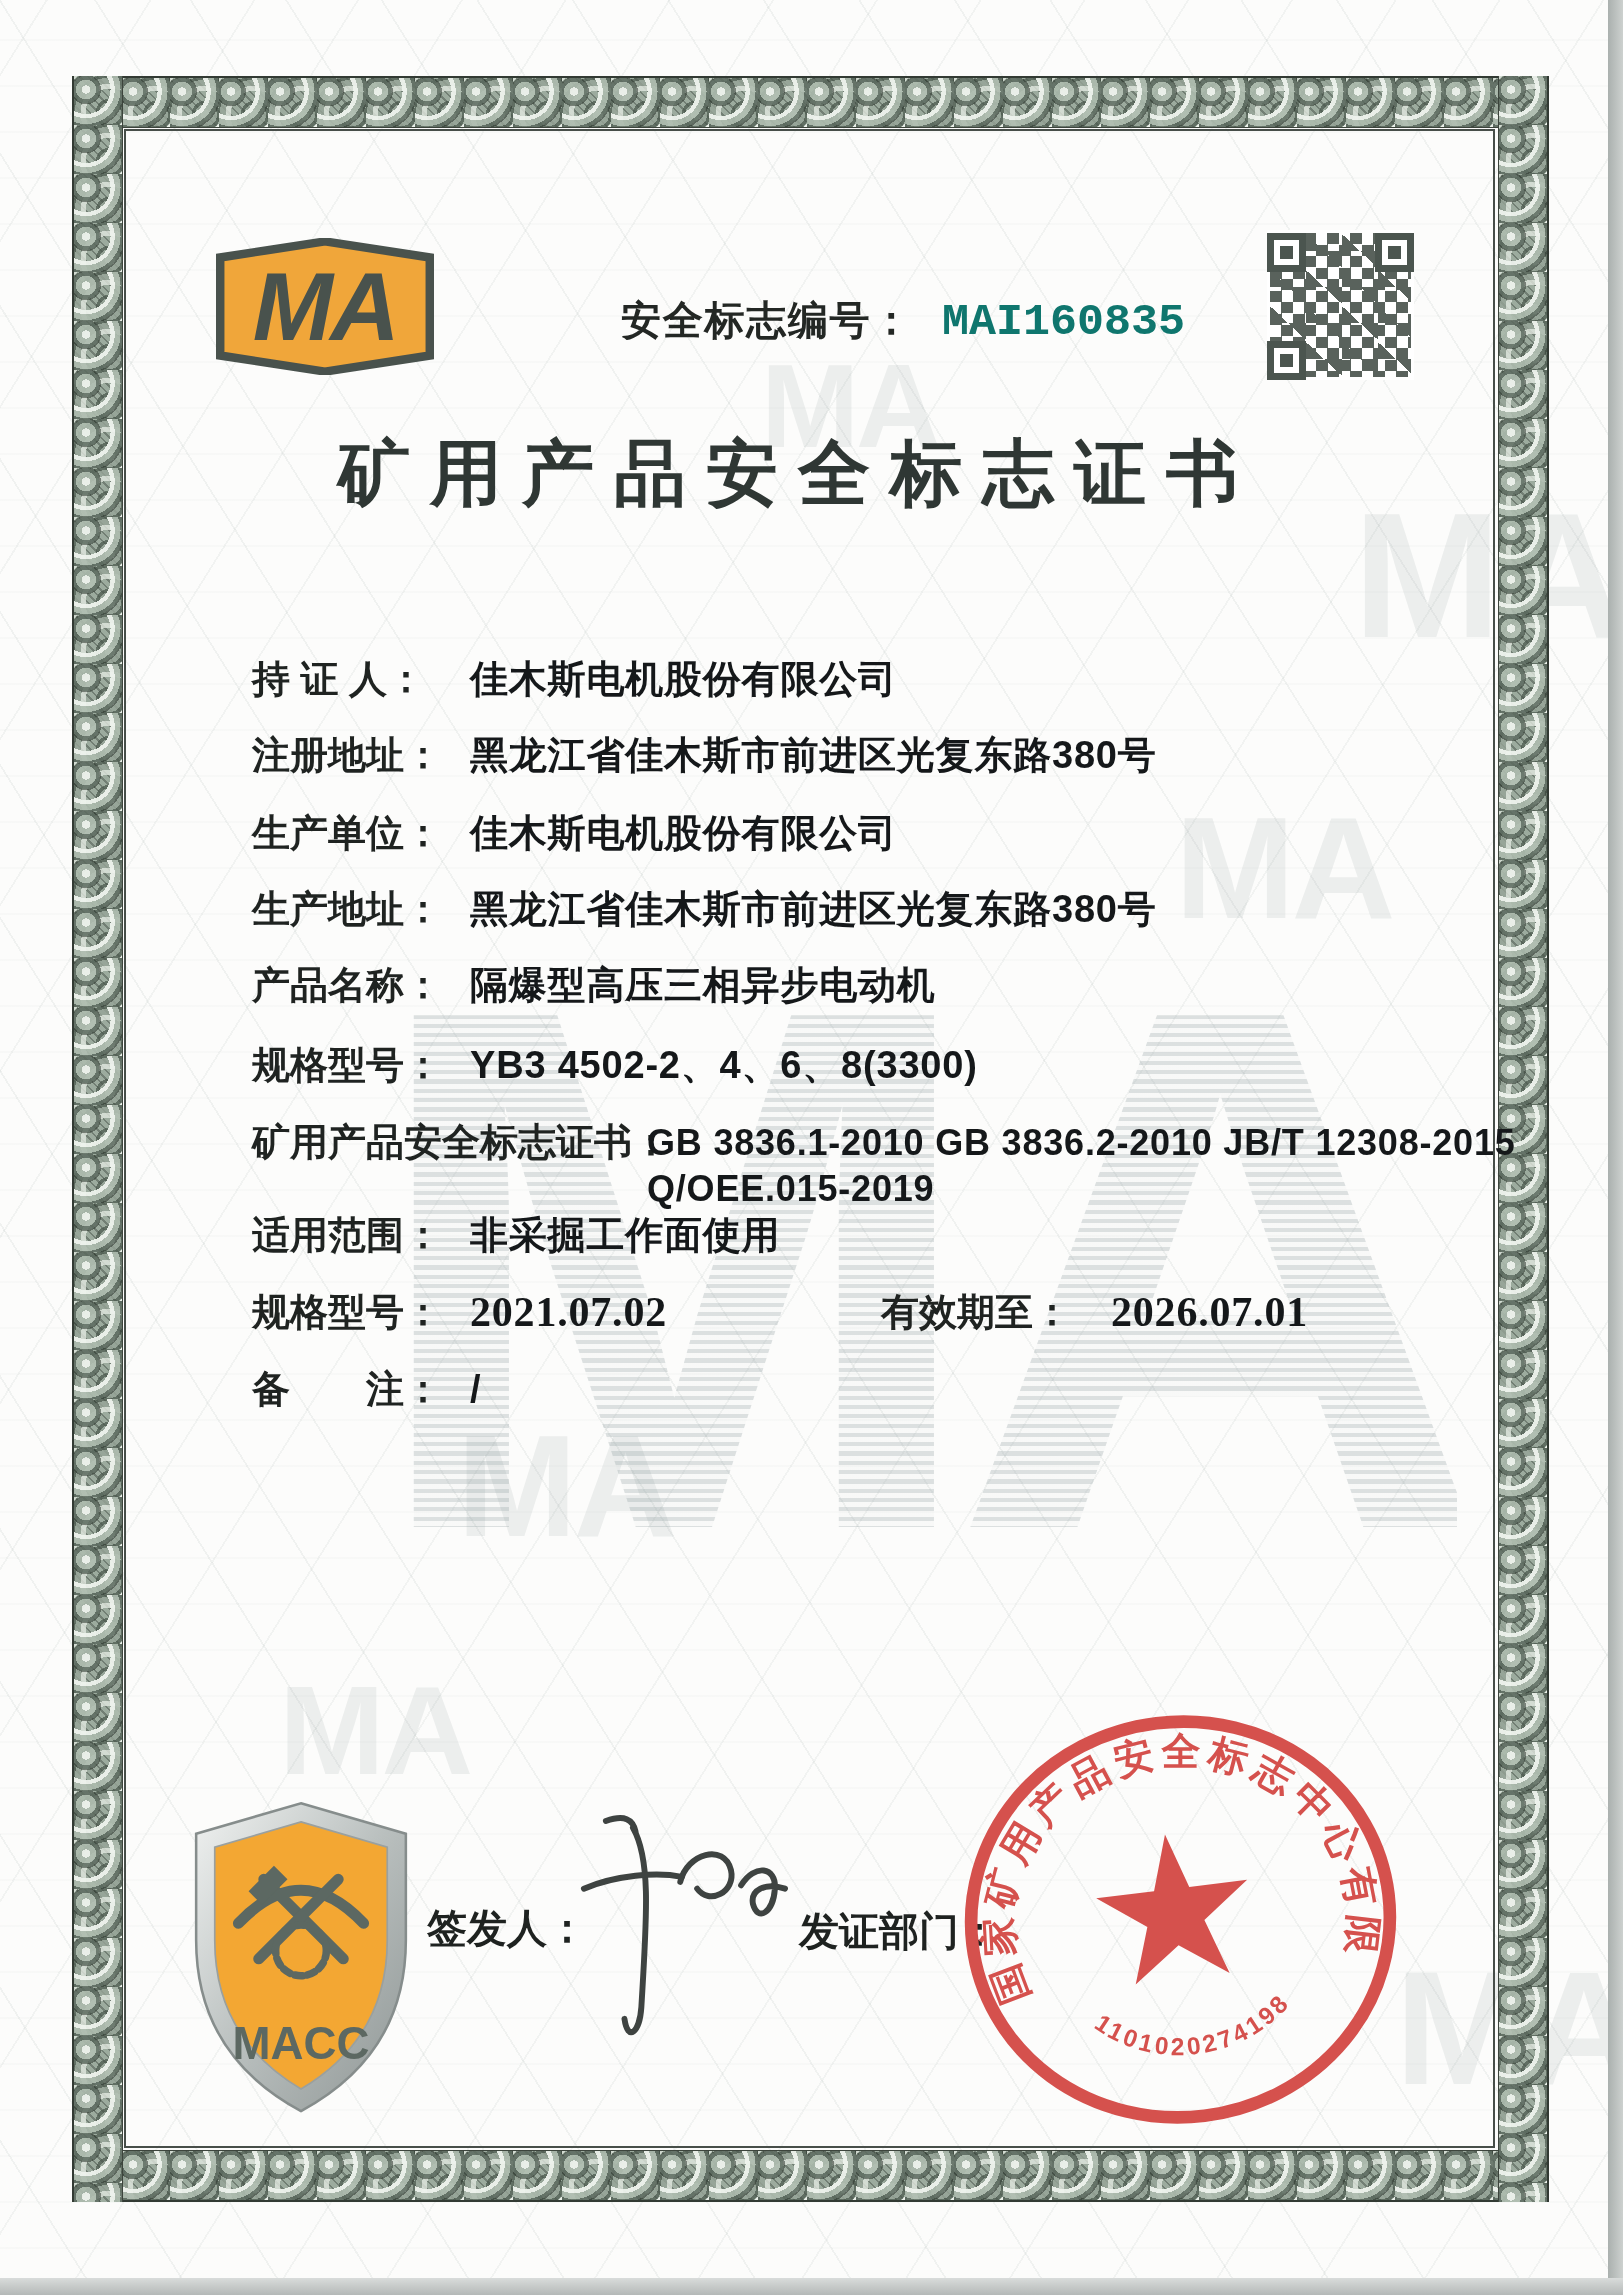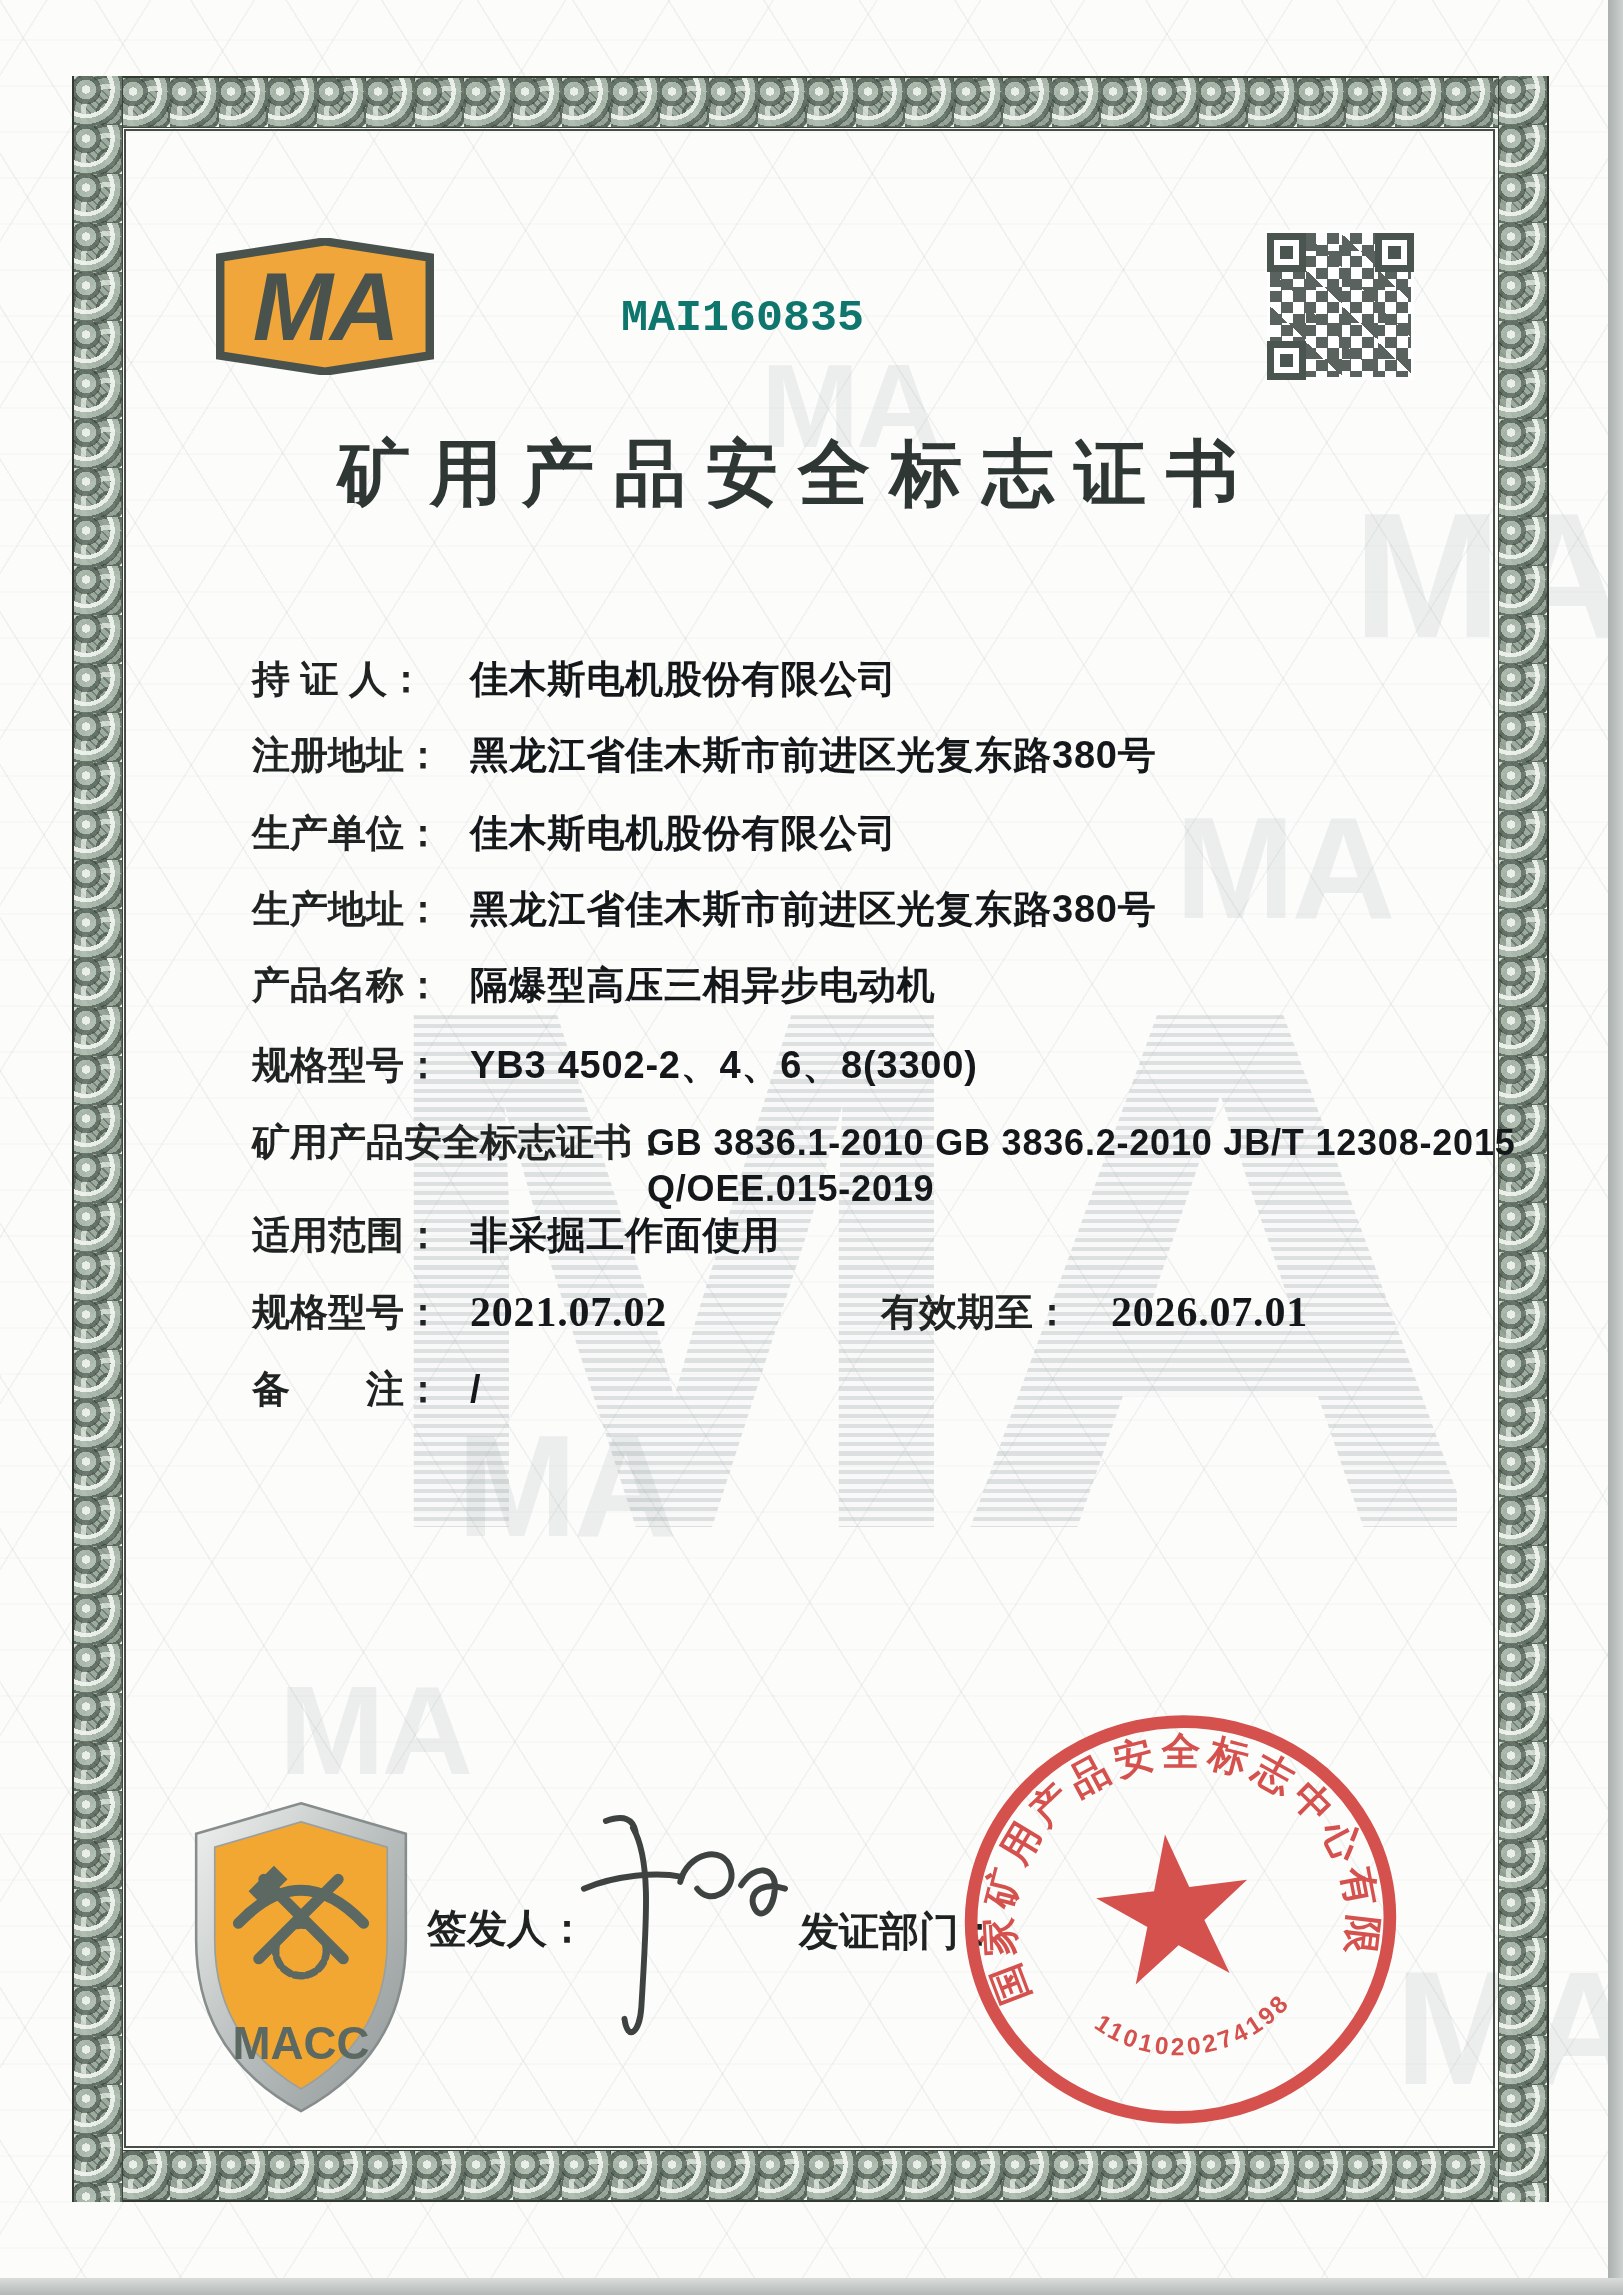--- a/index.html
+++ b/index.html
@@ -109,20 +109,21 @@
   <div class="band band-left"></div>
   <div class="band band-right"></div>
   <div class="frame-line"></div>
 
   <svg class="ma-logo" viewBox="0 0 258 162">
     <polygon points="129,4 253,23 253,139 129,158 5,139 5,23" fill="#f0a63a" stroke="#49524d" stroke-width="10" stroke-linejoin="miter"></polygon>
     <text x="129" y="121" text-anchor="middle" font-size="114" font-weight="bold" font-style="italic" font-family="Liberation Sans, sans-serif" fill="#49524d" letter-spacing="-3">MA</text>
   </svg>
 
   <div class="hdr-row">
+    <span class="hdr-label">安全标志编号：</span>
     <span class="hdr-number">MAI160835</span>
   </div>
 
   <div class="qr">
     <div class="qr-noise"></div>
     <div class="finder f-tl"></div>
     <div class="finder f-tr"></div>
     <div class="finder f-bl"></div>
   </div>
 

